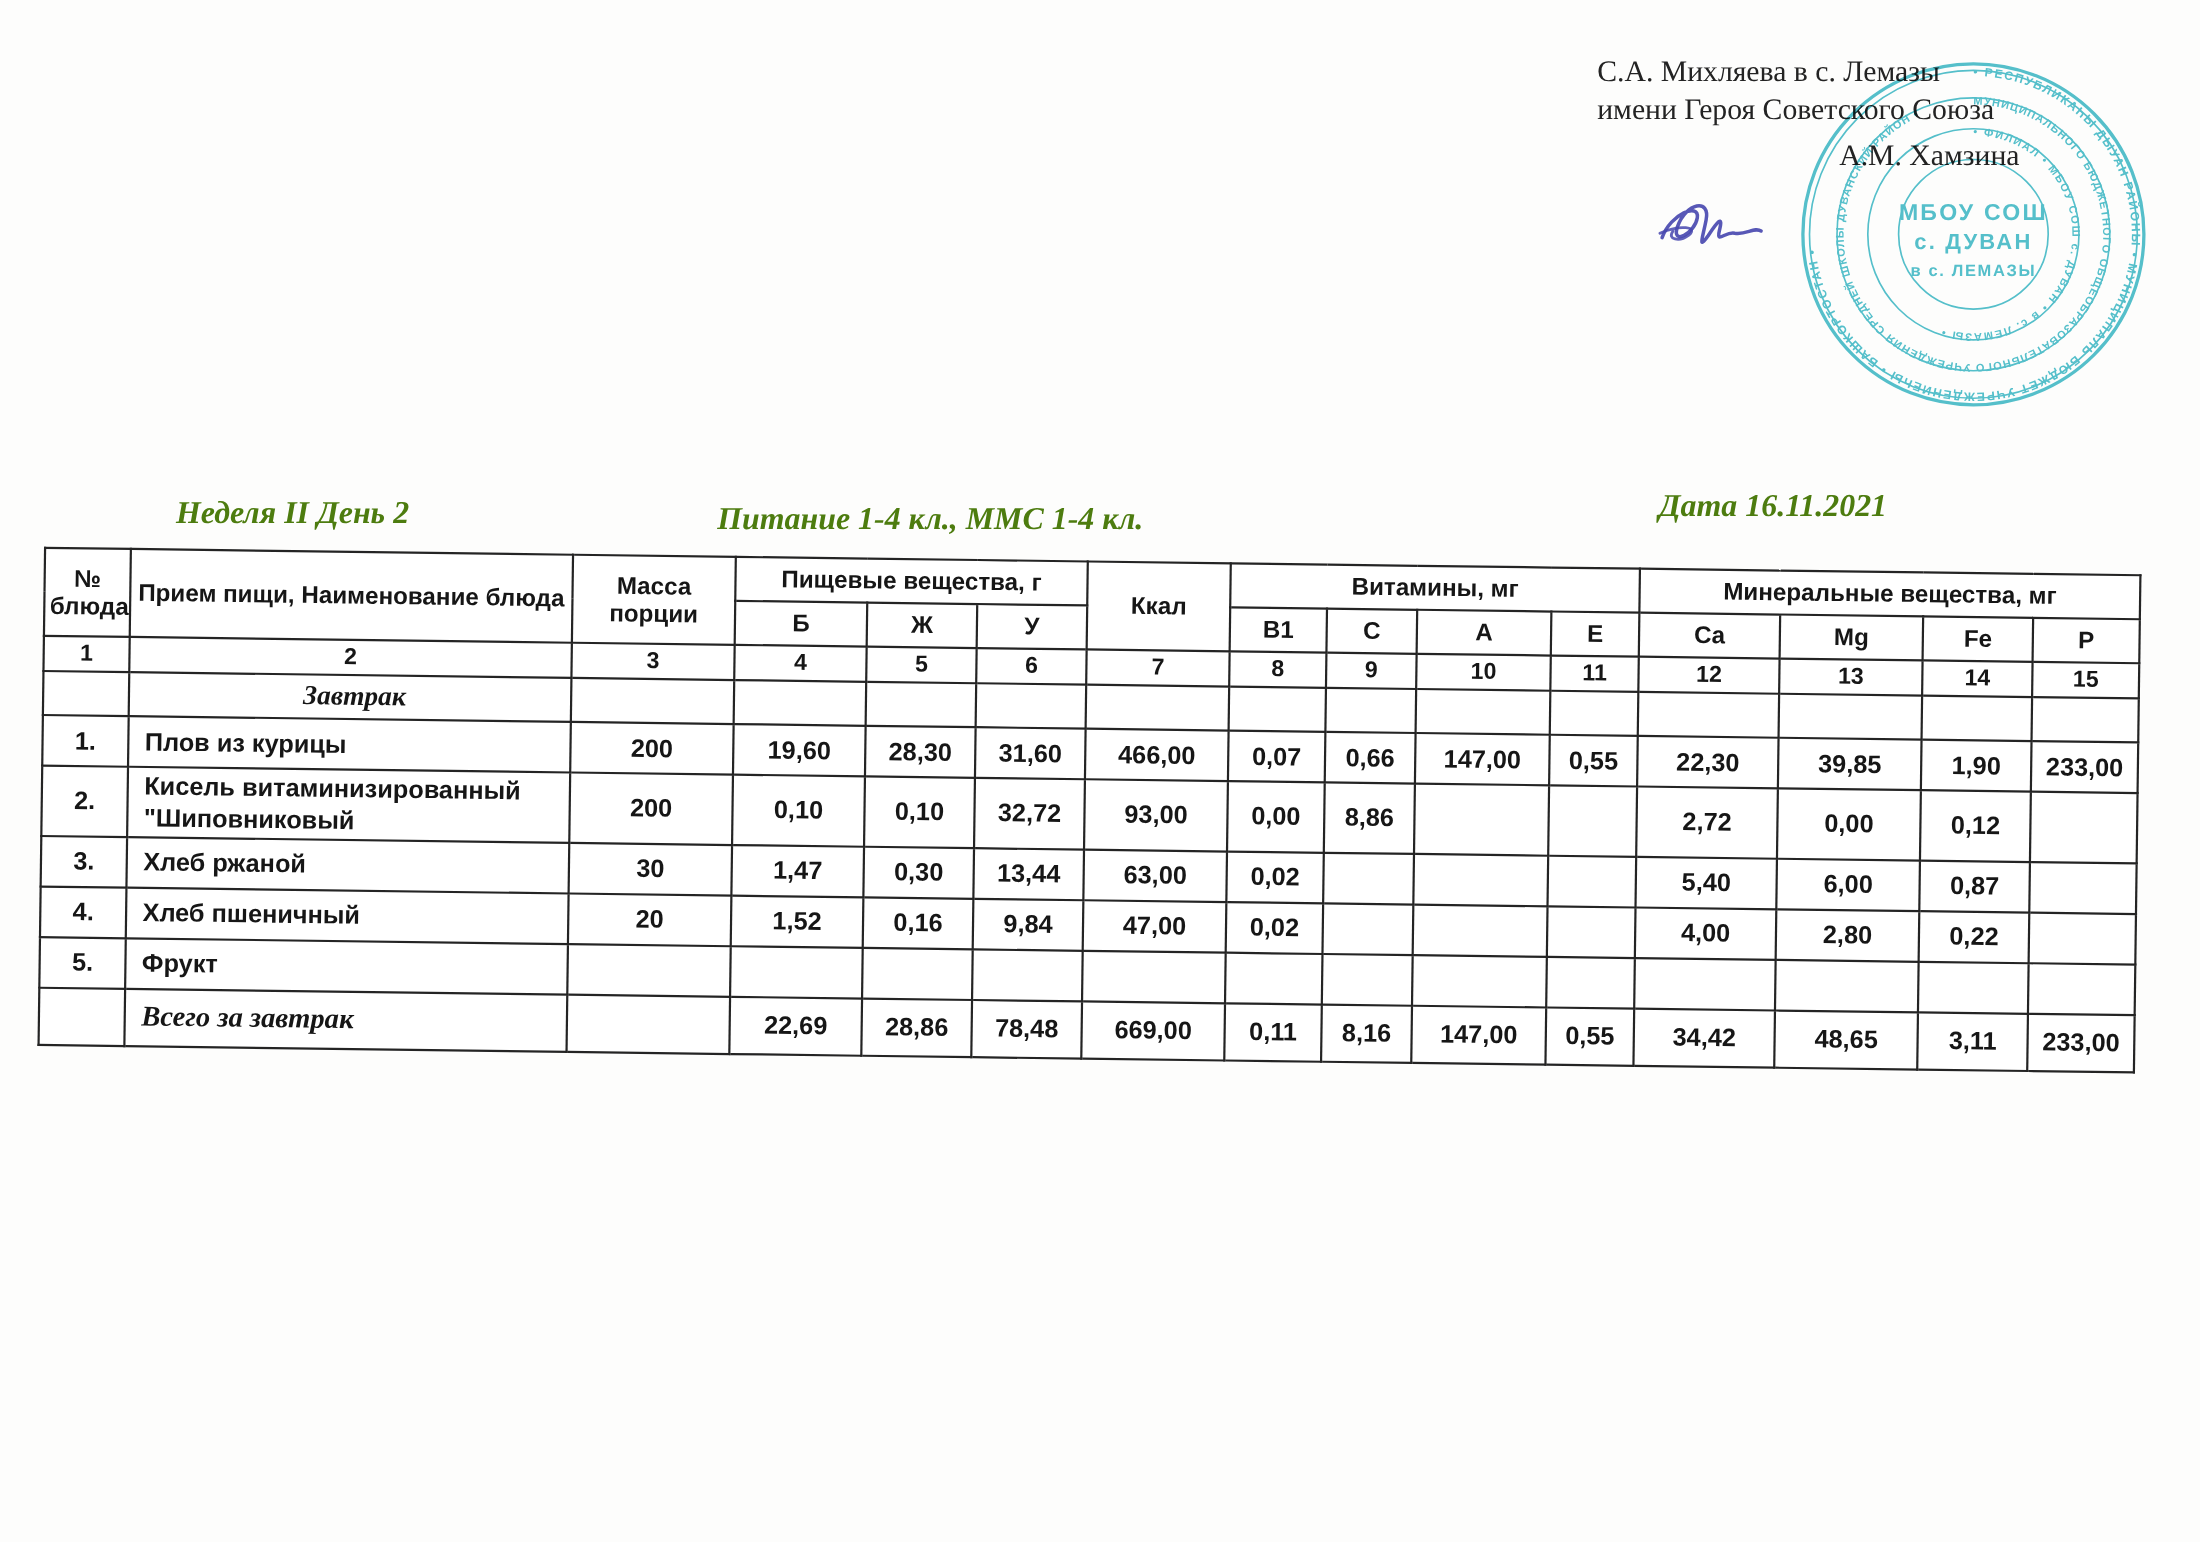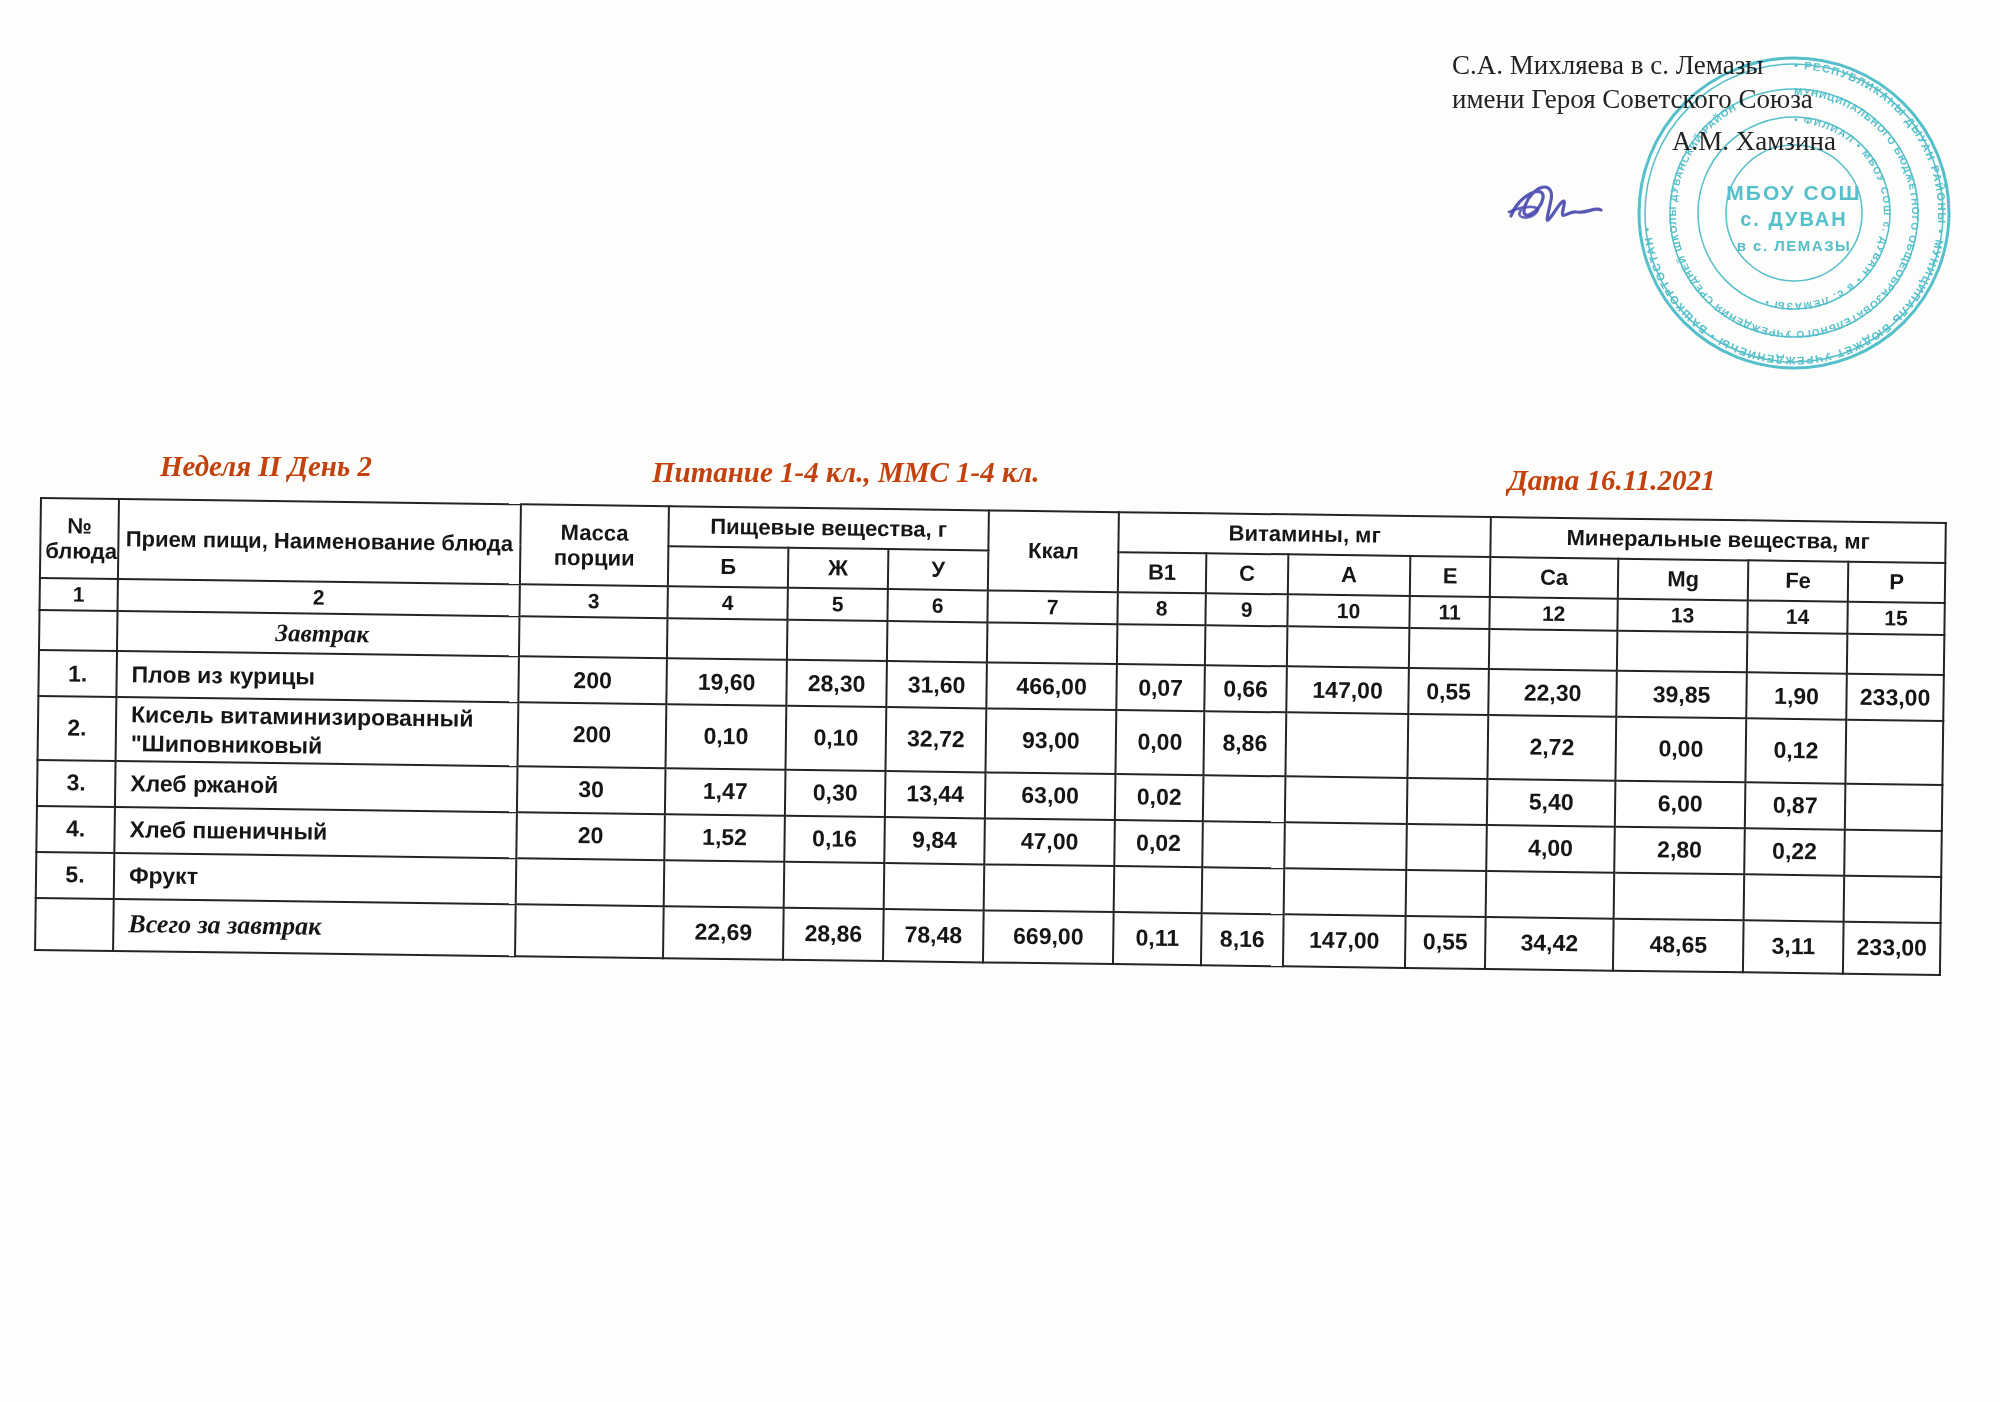--- a/index.html
+++ b/index.html
@@ -32,25 +32,25 @@
   }
   .stamp svg{width:100%;height:100%;}
   .stamp .ring-txt{font-family:"Liberation Sans",sans-serif;font-weight:700;fill:#2fb3c2;}
   .stamp .ctr{font-family:"Liberation Sans",sans-serif;font-weight:700;fill:#2fb3c2;text-anchor:middle;}
 
   
   .title-row span{
     position:absolute;
     font-family:"Liberation Serif",serif;
     font-weight:700;font-style:italic;
-    font-size:29px;color:#c2410c;white-space:nowrap;
+    font-size:29px;color:#4d7c0f;white-space:nowrap;
   }
   .t-week{left:160px;top:450px;}
   .t-meal{left:652px;top:456px;}
-  .t-date{left:1508px;top:464px;}
+  .t-date{left:1508px;top:444px;}
 
   
   .table-wrap{
     position:absolute;left:40px;top:497px;width:1905px;
     transform:rotate(0.75deg);transform-origin:0 0;
   }
   table.menu{
     border-collapse:collapse;table-layout:fixed;width:1905px;
     background:#fff;
   }

